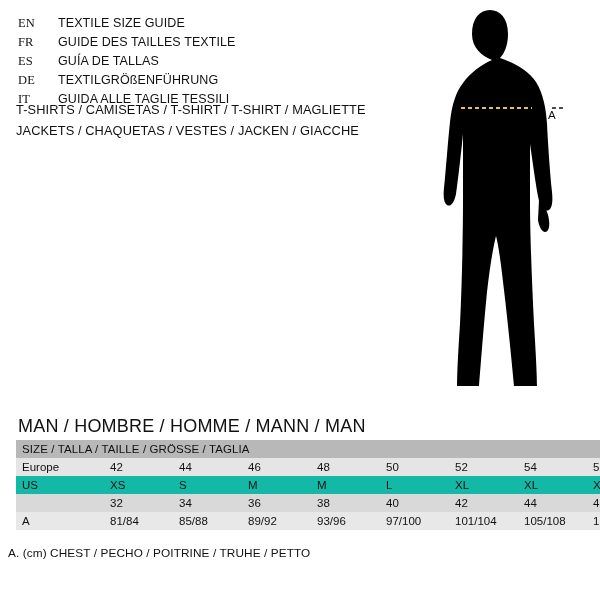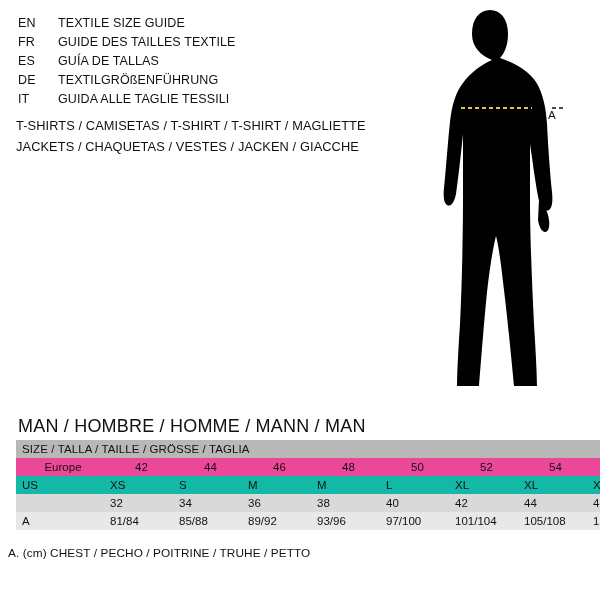--- a/index.html
+++ b/index.html
@@ -31,30 +31,31 @@
   .lang-row {
     display: flex;
     align-items: baseline;
     height: 19px;
     font-size: 12.5px;
     letter-spacing: 0.1px;
   }
   .lang-code {
     width: 40px;
     flex: 0 0 40px;
+    font-family: Liberation Serif, serif;
   }
   .lang-text {
     flex: 1 1 auto;
   }
 
   
   .cat-block {
     position: absolute;
     left: 16px;
-    top: 118px;
+    top: 102px;
     width: 380px;
   }
   .cat-line {
     font-size: 12.8px;
     height: 21px;
     letter-spacing: 0.1px;
   }
 
   
   .figure-wrap {
@@ -101,21 +102,21 @@
     padding: 0 0 0 6px;
     vertical-align: middle;
     white-space: nowrap;
   }
   tr.header-row td {
     background: #b8b8b8;
     color: #111;
     font-size: 11.5px;
     letter-spacing: 0.1px;
   }
-  tr.row-a td { background: #ec4899; text-align: center; }
+  tr.row-a td { background: #e5e5e5; }
   tr.row-b td { background: #14b8a6; }
   tr.row-c td { background: #d9d9d9; }
   tr.row-d td { background: #e8e8e8; }
 
   .col0 { width: 88px; }
   .colx { width: 69px; }
 
   .footnote {
     position: absolute;
     left: 8px;

